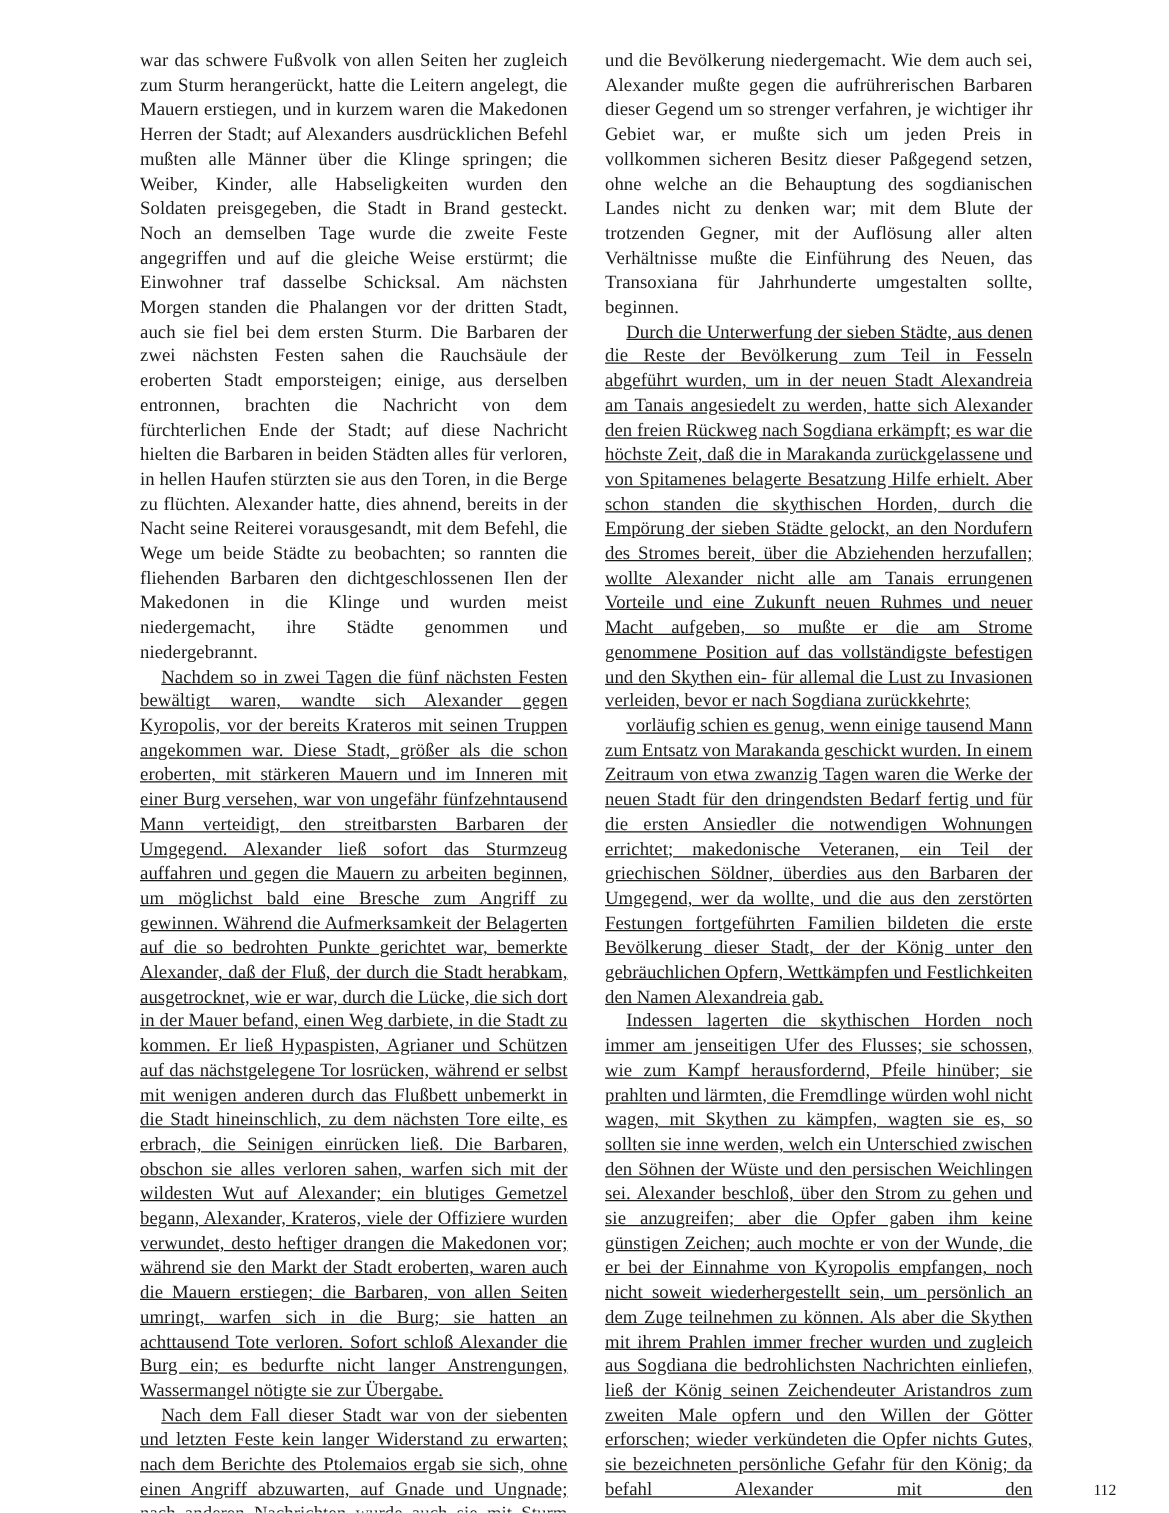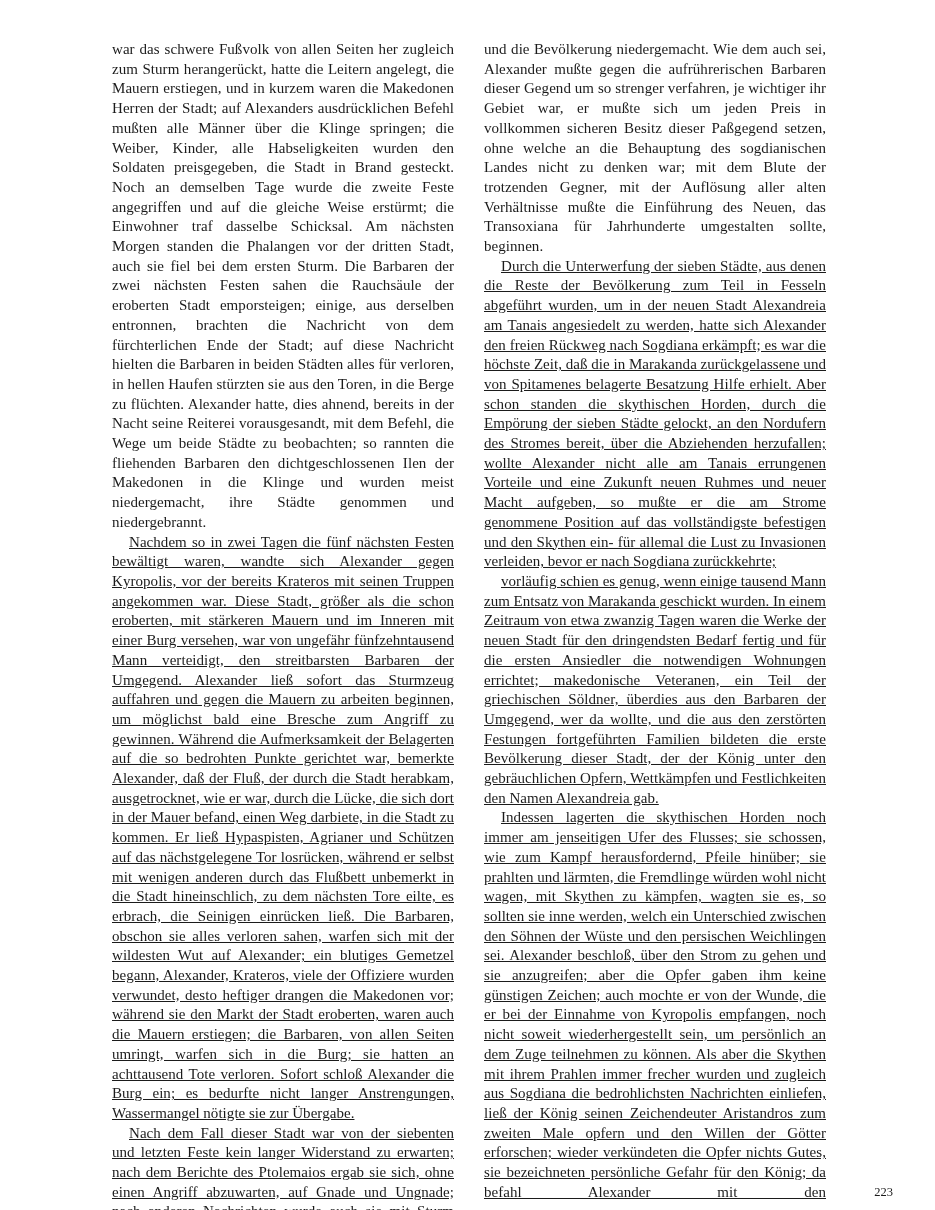--- a/index.html
+++ b/index.html
@@ -68,14 +68,14 @@
         <p class="para indent">Nachdem so in zwei Tagen die fünf nächsten Festen bewältigt waren, wandte sich Alexander gegen Kyropolis, vor der bereits Krateros mit seinen Truppen angekommen war. Diese Stadt, größer als die schon eroberten, mit stärkeren Mauern und im Inneren mit einer Burg versehen, war von ungefähr fünfzehntausend Mann verteidigt, den streitbarsten Barbaren der Umgegend. Alexander ließ sofort das Sturmzeug auffahren und gegen die Mauern zu arbeiten beginnen, um möglichst bald eine Bresche zum Angriff zu gewinnen. Während die Aufmerksamkeit der Belagerten auf die so bedrohten Punkte gerichtet war, bemerkte Alexander, daß der Fluß, der durch die Stadt herabkam, ausgetrocknet, wie er war, durch die Lücke, die sich dort in der Mauer befand, einen Weg darbiete, in die Stadt zu kommen. Er ließ Hypaspisten, Agrianer und Schützen auf das nächstgelegene Tor losrücken, während er selbst mit wenigen anderen durch das Flußbett unbemerkt in die Stadt hineinschlich, zu dem nächsten Tore eilte, es erbrach, die Seinigen einrücken ließ. Die Barbaren, obschon sie alles verloren sahen, warfen sich mit der wildesten Wut auf Alexander; ein blutiges Gemetzel begann, Alexander, Krateros, viele der Offiziere wurden verwundet, desto heftiger drangen die Makedonen vor; während sie den Markt der Stadt eroberten, waren auch die Mauern erstiegen; die Barbaren, von allen Seiten umringt, warfen sich in die Burg; sie hatten an achttausend Tote verloren. Sofort schloß Alexander die Burg ein; es bedurfte nicht langer Anstrengungen, Wassermangel nötigte sie zur Übergabe.</p>
         <p class="para indent cont">Nach dem Fall dieser Stadt war von der siebenten und letzten Feste kein langer Widerstand zu erwarten; nach dem Berichte des Ptolemaios ergab sie sich, ohne einen Angriff abzuwarten, auf Gnade und Ungnade; nach anderen Nachrichten wurde auch sie mit Sturm genommen</p>
       </div>
     <div class="column">
         <p class="para">und die Bevölkerung niedergemacht. Wie dem auch sei, Alexander mußte gegen die aufrührerischen Barbaren dieser Gegend um so strenger verfahren, je wichtiger ihr Gebiet war, er mußte sich um jeden Preis in vollkommen sicheren Besitz dieser Paßgegend setzen, ohne welche an die Behauptung des sogdianischen Landes nicht zu denken war; mit dem Blute der trotzenden Gegner, mit der Auflösung aller alten Verhältnisse mußte die Einführung des Neuen, das Transoxiana für Jahrhunderte umgestalten sollte, beginnen.</p>
         <p class="para indent">Durch die Unterwerfung der sieben Städte, aus denen die Reste der Bevölkerung zum Teil in Fesseln abgeführt wurden, um in der neuen Stadt Alexandreia am Tanais angesiedelt zu werden, hatte sich Alexander den freien Rückweg nach Sogdiana erkämpft; es war die höchste Zeit, daß die in Marakanda zurückgelassene und von Spitamenes belagerte Besatzung Hilfe erhielt. Aber schon standen die skythischen Horden, durch die Empörung der sieben Städte gelockt, an den Nordufern des Stromes bereit, über die Abziehenden herzufallen; wollte Alexander nicht alle am Tanais errungenen Vorteile und eine Zukunft neuen Ruhmes und neuer Macht aufgeben, so mußte er die am Strome genommene Position auf das vollständigste befestigen und den Skythen ein- für allemal die Lust zu Invasionen verleiden, bevor er nach Sogdiana zurückkehrte;</p>
         <p class="para indent">vorläufig schien es genug, wenn einige tausend Mann zum Entsatz von Marakanda geschickt wurden. In einem Zeitraum von etwa zwanzig Tagen waren die Werke der neuen Stadt für den dringendsten Bedarf fertig und für die ersten Ansiedler die notwendigen Wohnungen errichtet; makedonische Veteranen, ein Teil der griechischen Söldner, überdies aus den Barbaren der Umgegend, wer da wollte, und die aus den zerstörten Festungen fortgeführten Familien bildeten die erste Bevölkerung dieser Stadt, der der König unter den gebräuchlichen Opfern, Wettkämpfen und Festlichkeiten den Namen Alexandreia gab.</p>
         <p class="para indent cont">Indessen lagerten die skythischen Horden noch immer am jenseitigen Ufer des Flusses; sie schossen, wie zum Kampf herausfordernd, Pfeile hinüber; sie prahlten und lärmten, die Fremdlinge würden wohl nicht wagen, mit Skythen zu kämpfen, wagten sie es, so sollten sie inne werden, welch ein Unterschied zwischen den Söhnen der Wüste und den persischen Weichlingen sei. Alexander beschloß, über den Strom zu gehen und sie anzugreifen; aber die Opfer gaben ihm keine günstigen Zeichen; auch mochte er von der Wunde, die er bei der Einnahme von Kyropolis empfangen, noch nicht soweit wiederhergestellt sein, um persönlich an dem Zuge teilnehmen zu können. Als aber die Skythen mit ihrem Prahlen immer frecher wurden und zugleich aus Sogdiana die bedrohlichsten Nachrichten einliefen, ließ der König seinen Zeichendeuter Aristandros zum zweiten Male opfern und den Willen der Götter erforschen; wieder verkündeten die Opfer nichts Gutes, sie bezeichneten persönliche Gefahr für den König; da befahl Alexander mit den</p>
       </div>
   </div>
-  <div class="page-number">223</div>
+  <div class="page-number">112</div>
 </div>
 
 </body></html>

